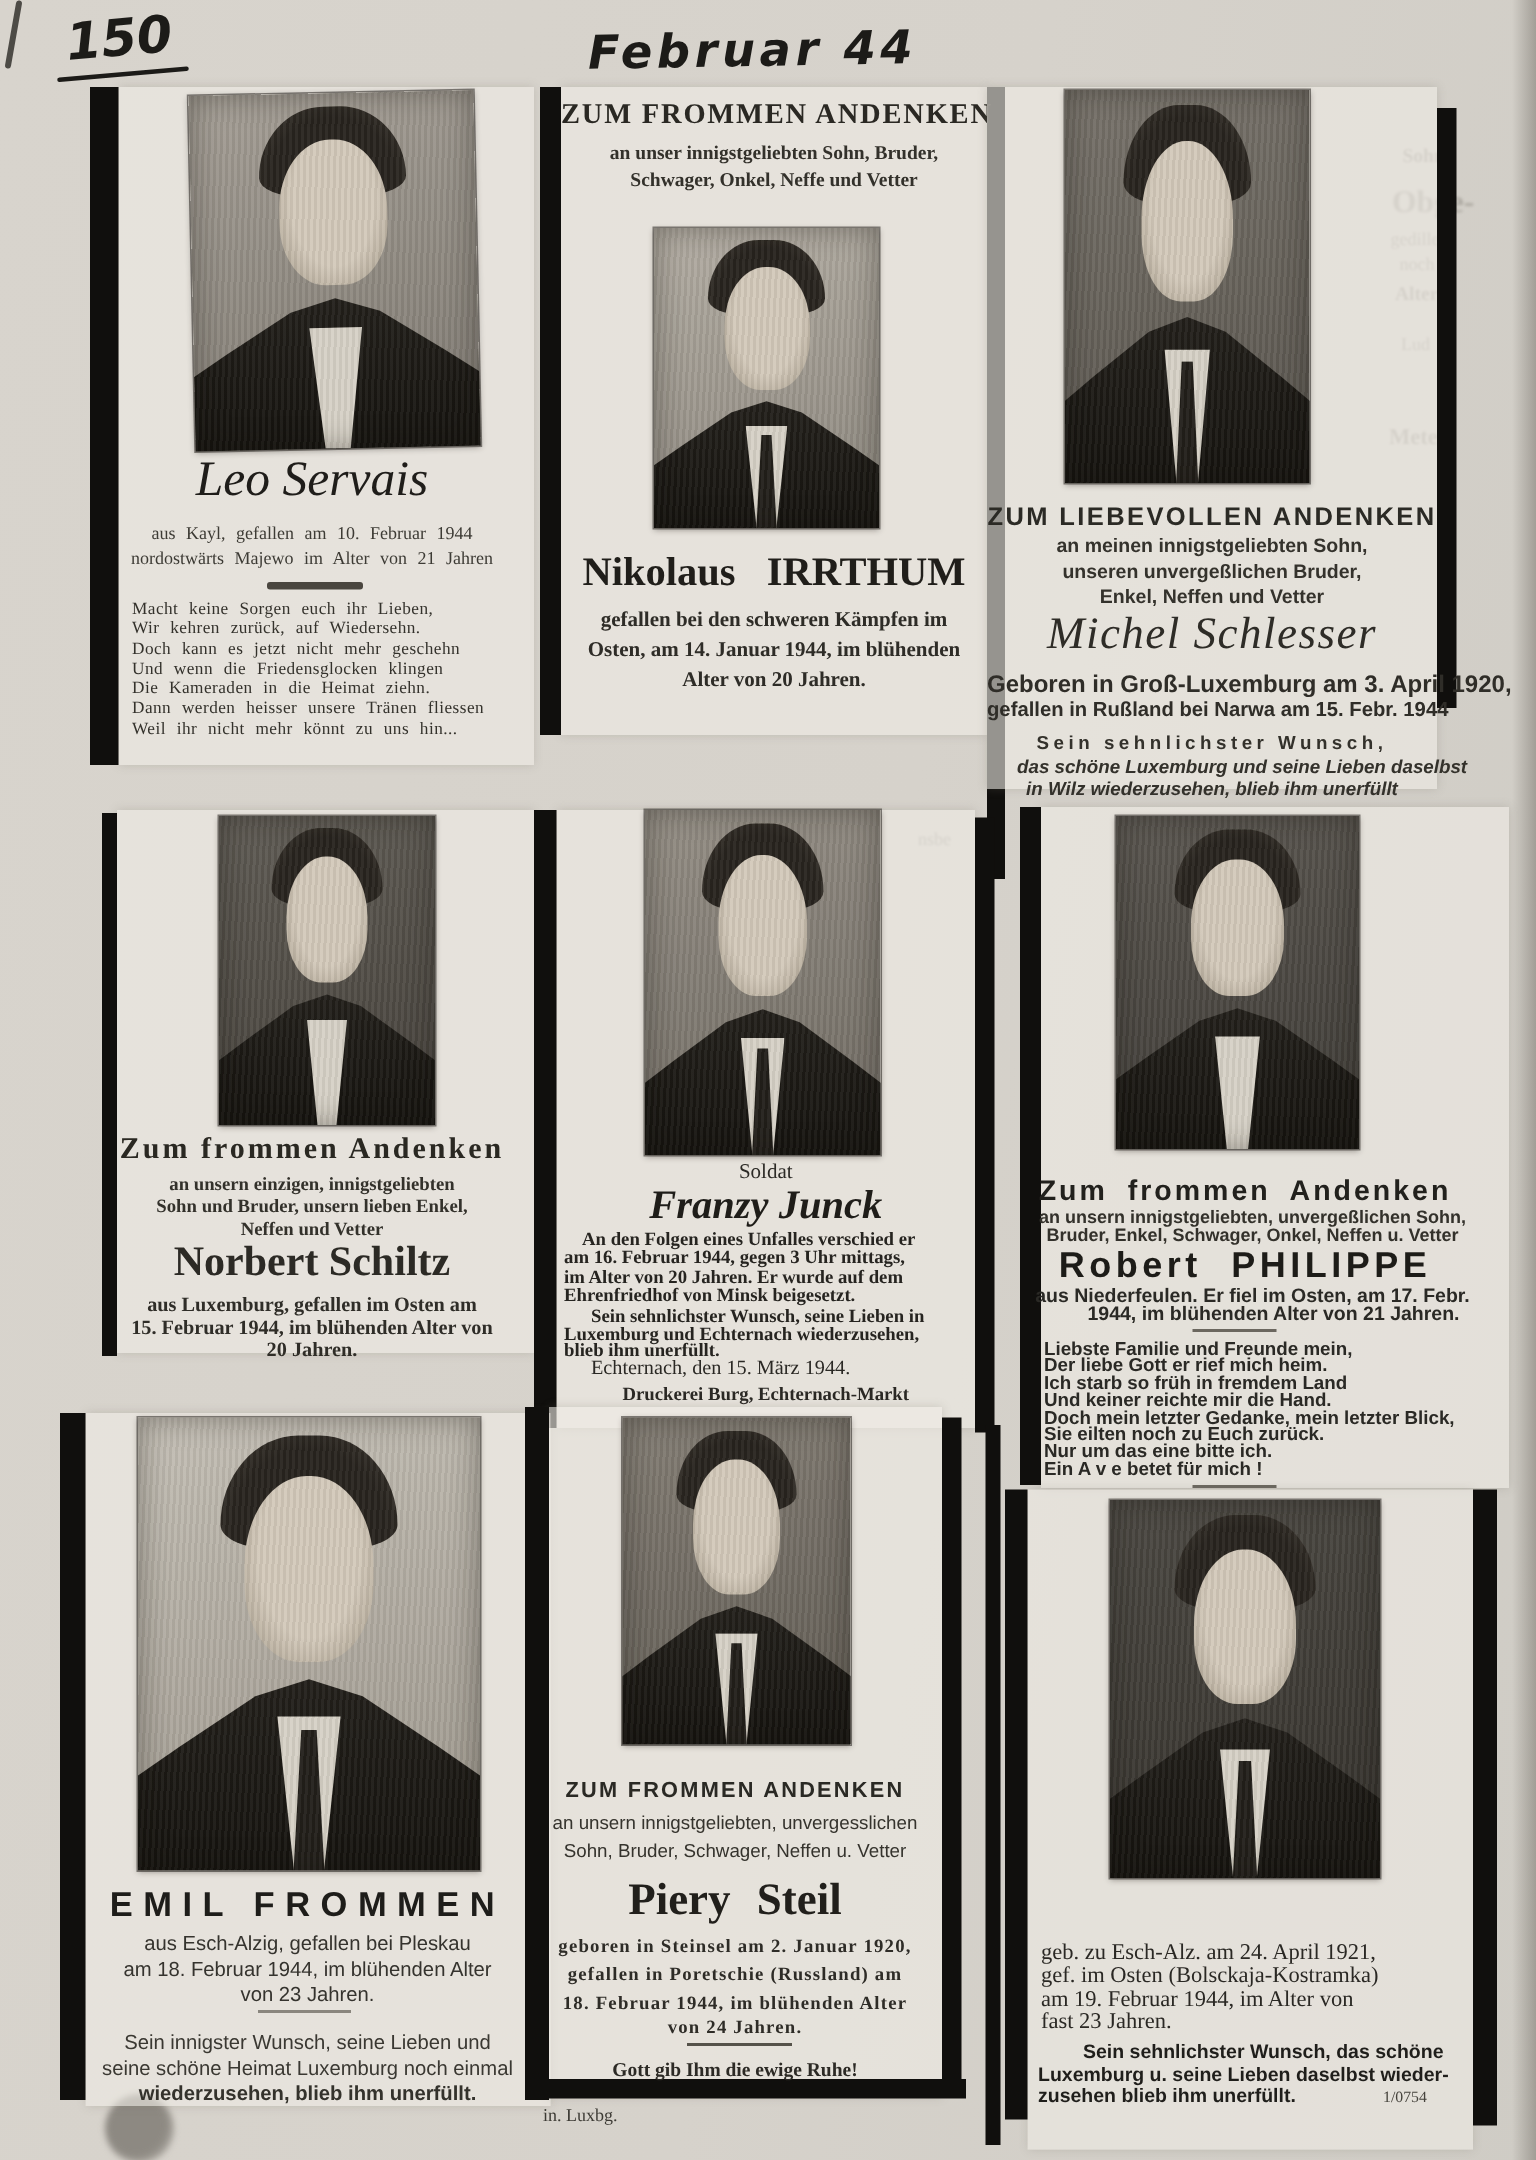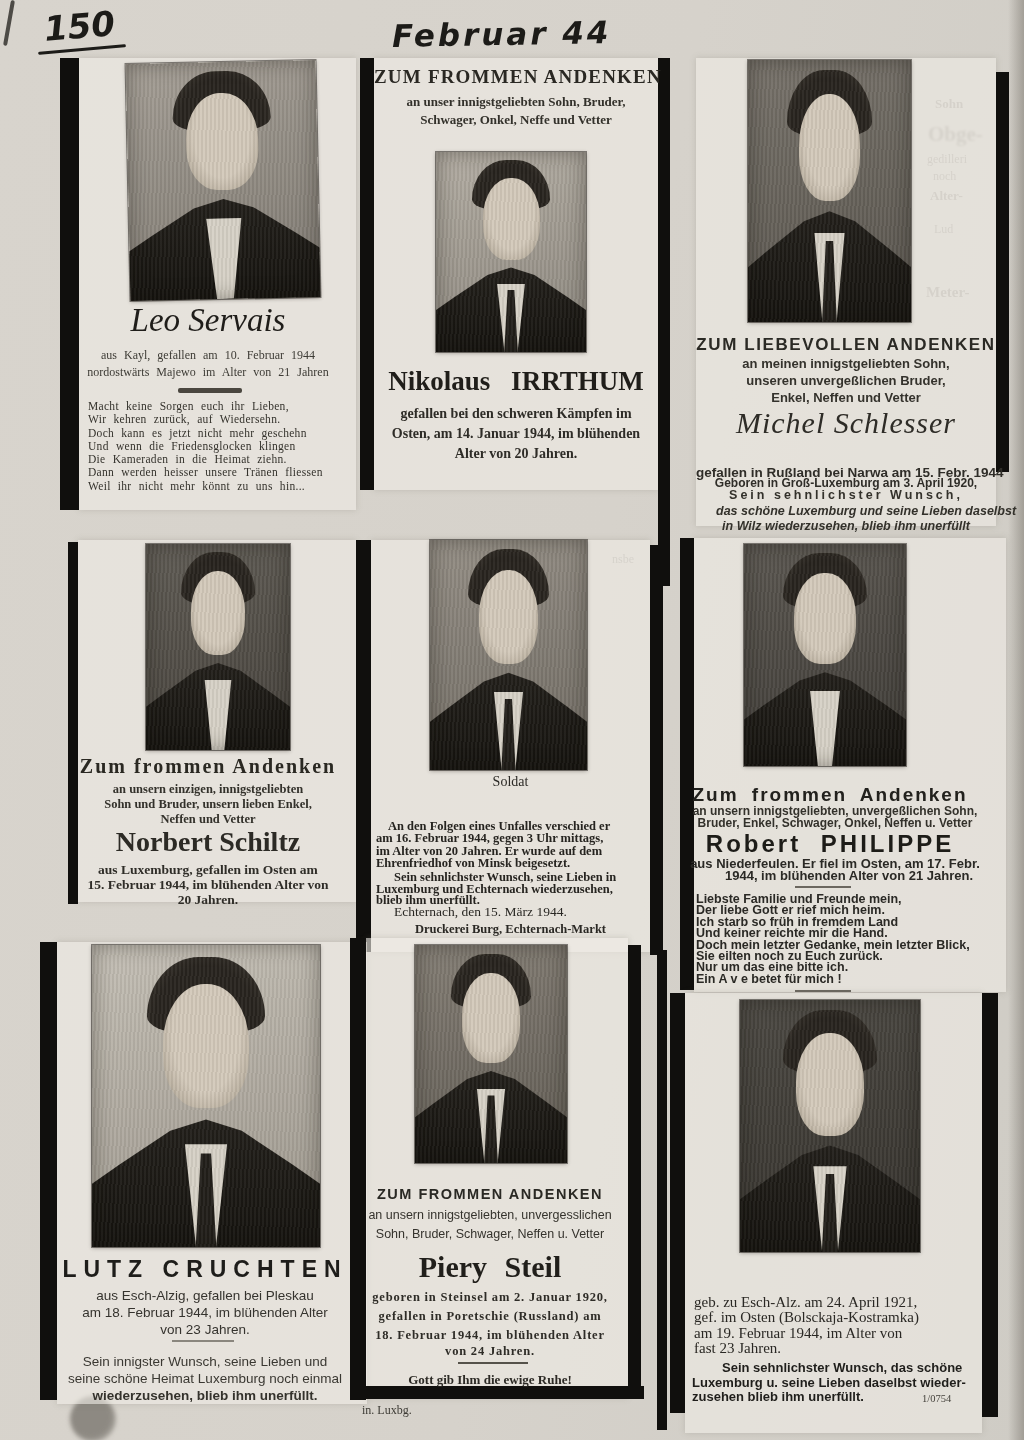--- a/index.html
+++ b/index.html
@@ -107,37 +107,37 @@
       <span class="ph-shirt"></span>
       <span class="ph-tie"></span>
       <span class="ph-grain"></span>
     </div>
     <div class="ln serif b" style="top:308px;left:14px;right:14px;font-size:27px;word-spacing:14px;color:#201e1a;">Nikolaus IRRTHUM</div>
     <div class="ln serif b" style="top:348px;left:14px;right:14px;font-size:14px;color:#2e2c27;">gefallen bei den schweren Kämpfen im</div>
     <div class="ln serif b" style="top:368px;left:14px;right:14px;font-size:14px;color:#2e2c27;">Osten, am 14. Januar 1944, im blühenden</div>
     <div class="ln serif b" style="top:388px;left:14px;right:14px;font-size:14px;color:#2e2c27;">Alter von 20 Jahren.</div>
   </div>
 
-  <div class="card" style="left:696px;top:58px;width:320px;height:470px;">
+  <div class="card" style="left:658px;top:58px;width:320px;height:470px;">
     <div class="cardbg" style="left:0;top:0;width:300px;height:468px;"></div>
     <div class="bar" style="left:300px;top:14px;width:13px;height:400px;"></div>
     <div class="photo" style="left:52px;top:2px;width:163px;height:262px;--bg1:#77726a;--bg2:#57534c;">
       <span class="ph-hair"></span>
       <span class="ph-face"></span>
       <span class="ph-suit"></span>
       <span class="ph-shirt"></span>
       <span class="ph-tie"></span>
       <span class="ph-grain"></span>
     </div>
     <div class="ln sans sb" style="top:277px;left:0;right:20px;font-size:17px;letter-spacing:1.6px;color:#2b2a25;">ZUM LIEBEVOLLEN ANDENKEN</div>
     <div class="ln sans b" style="top:298px;left:0;right:20px;font-size:13px;color:#34322c;">an meinen innigstgeliebten Sohn,</div>
     <div class="ln sans b" style="top:315px;left:0;right:20px;font-size:13px;color:#34322c;">unseren unvergeßlichen Bruder,</div>
     <div class="ln sans b" style="top:332px;left:0;right:20px;font-size:13px;color:#34322c;">Enkel, Neffen und Vetter</div>
     <div class="ln serif it" style="top:348px;left:0;right:20px;font-size:30px;letter-spacing:1px;color:#2e2c27;">Michel Schlesser</div>
-    <div class="ln sans b" style="top:390px;left:0;right:20px;font-size:12px;color:#2f2d28;margin-top:28px;">Geboren in Groß-Luxemburg am 3. April 1920,</div>
+    <div class="ln sans b" style="top:390px;left:0;right:20px;font-size:16px;color:#2f2d28;">Geboren in Groß-Luxemburg am 3. April 1920,</div>
     <div class="ln sans b" style="top:407px;left:0;right:20px;font-size:13.5px;color:#2f2d28;">gefallen in Rußland bei Narwa am 15. Febr. 1944</div>
     <div class="ln sans b" style="top:430px;left:0;right:20px;font-size:12.5px;letter-spacing:3px;color:#33312b;">Sein sehnlichster Wunsch,</div>
     <div class="ln sans b it" style="top:446px;left:0;right:20px;font-size:12.5px;color:#33312b;padding-left:20px;">das schöne Luxemburg und seine Lieben daselbst</div>
     <div class="ln sans b it" style="top:461px;left:0;right:20px;font-size:12.5px;color:#33312b;">in Wilz wiederzusehen, blieb ihm unerfüllt</div>
   </div>
 
   <div class="card" style="left:60px;top:540px;width:296px;height:368px;">
     <div class="cardbg" style="left:18px;top:0;width:278px;height:362px;"></div>
     <div class="bar" style="left:8px;top:2px;width:10px;height:362px;"></div>
     <div class="photo" style="left:86px;top:4px;width:144px;height:206px;--bg1:#5f5b54;--bg2:#454몸1c;--bg2:#45413b;">
@@ -163,20 +163,21 @@
     <div class="bar" style="left:294px;top:5px;width:13px;height:410px;"></div>
     <div class="photo" style="left:74px;top:0;width:157px;height:230px;--bg1:#948e85;--bg2:#6e6961;">
       <span class="ph-hair"></span>
       <span class="ph-face"></span>
       <span class="ph-suit"></span>
       <span class="ph-shirt"></span>
       <span class="ph-tie"></span>
       <span class="ph-grain"></span>
     </div>
     <div class="ln serif" style="top:234px;left:15px;right:13px;font-size:14px;color:#2c2a26;">Soldat</div>
+    <div class="ln serif b it" style="top:248px;left:15px;right:13px;font-size:27px;color:#1f1d19;">Franzy Junck</div>
     <div class="abs serif sb poem" style="left:20px;top:280px;width:268px;font-size:12.5px;line-height:12.4px;color:#262420;">
       <div style="text-indent:12px;">An den Folgen eines Unfalles verschied er</div>
       <div>am 16. Februar 1944, gegen 3 Uhr mittags,</div>
       <div>im Alter von 20 Jahren. Er wurde auf dem</div>
       <div>Ehrenfriedhof von Minsk beigesetzt.</div>
     </div>
     <div class="abs serif sb poem" style="left:20px;top:332px;width:268px;font-size:12.5px;line-height:11.6px;color:#262420;">
       <div style="text-indent:18px;">Sein sehnlichster Wunsch, seine Lieben in</div>
       <div>Luxemburg und Echternach wiederzusehen,</div>
       <div>blieb ihm unerfüllt.</div>
@@ -219,21 +220,21 @@
     <div class="cardbg" style="left:17px;top:0;width:310px;height:462px;"></div>
     <div class="bar" style="left:0;top:0;width:17px;height:458px;"></div>
     <div class="photo" style="left:52px;top:3px;width:228px;height:302px;--bg1:#c4bfb5;--bg2:#9b958b;">
       <span class="ph-hair"></span>
       <span class="ph-face"></span>
       <span class="ph-suit"></span>
       <span class="ph-shirt"></span>
       <span class="ph-tie"></span>
       <span class="ph-grain"></span>
     </div>
-    <div class="ln sans b" style="top:314px;font-size:23px;letter-spacing:7px;color:#1e1d1a;">LUTZ CRUCHTEN</div>
+    <div class="ln sans b" style="top:314px;font-size:23px;letter-spacing:7px;color:#1e1d1a;">EMIL FROMMEN</div>
     <div class="ln sans" style="top:346px;font-size:13.5px;color:#35332e;">aus Esch-Alzig, gefallen bei Pleskau</div>
     <div class="ln sans" style="top:363px;font-size:13.5px;color:#35332e;">am 18. Februar 1944, im blühenden Alter</div>
     <div class="ln sans" style="top:380px;font-size:13.5px;color:#35332e;">von 23 Jahren.</div>
     <div class="rule" style="left:132px;top:398px;width:62px;height:2px;background:#8a867e;"></div>
     <div class="ln sans" style="top:412px;font-size:13.5px;color:#3a3832;">Sein innigster Wunsch, seine Lieben und</div>
     <div class="ln sans" style="top:429px;font-size:13.5px;color:#3a3832;">seine schöne Heimat Luxemburg noch einmal</div>
     <div class="ln sans b" style="top:446px;font-size:13.5px;color:#34322c;">wiederzusehen, blieb ihm unerfüllt.</div>
   </div>
 
   <div class="card" style="left:350px;top:938px;width:320px;height:502px;">

